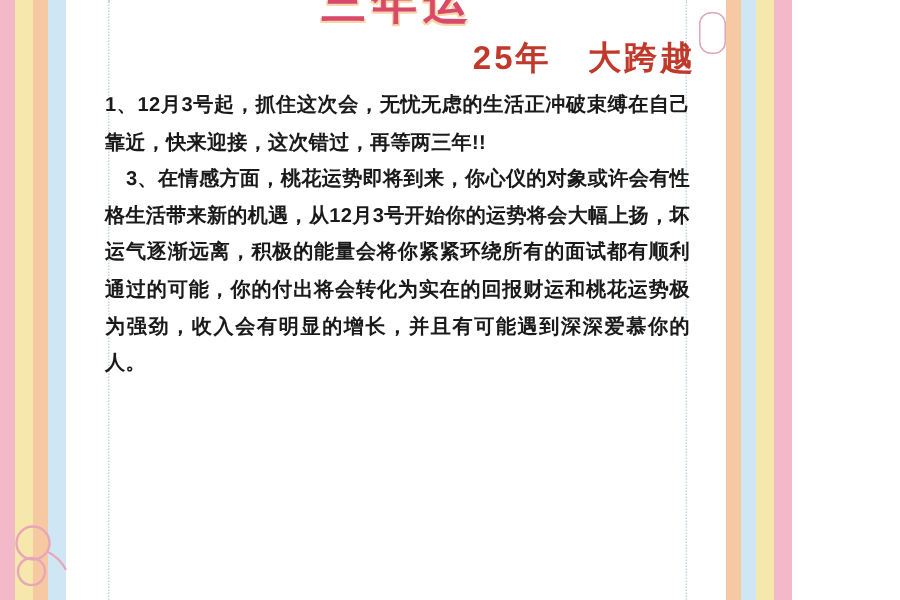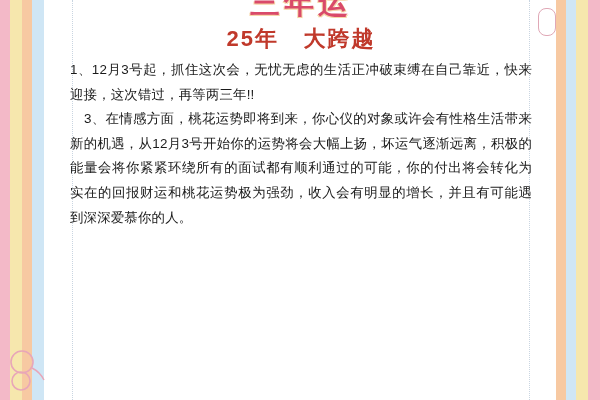--- a/index.html
+++ b/index.html
@@ -10,21 +10,21 @@
     width: 600px;
     height: 400px;
     overflow: hidden;
     font-family: "Liberation Sans", sans-serif;
     background: #ffffff;
   }
 
   
   #page {
     position: relative;
-    width: 600px;
+    width: 528px;
     height: 400px;
     overflow: hidden;
     background: #ffffff;
   }
 
   
   #grid-bg {
     position: absolute;
     inset: 0;
     background-color: #ffffff;
@@ -138,37 +138,38 @@
   #title .title-inner {
     position: absolute;
     left: 0; right: 0;
     top: -14px;
     text-shadow:
       1px 1px 0 #f6d7a8,
       -1px 1px 0 #f6d7a8;
   }
 
   #subtitle {
-    text-align: center;
+    text-align: right;
     font-weight: bold;
     font-size: 22px;
     line-height: 30px;
     color: #c0392b;
     margin: 2px 0 4px 0;
     letter-spacing: 2px;
     white-space: pre;
   }
 
   #body-text {
     font-size: 13.4px;
     line-height: 24.6px;
     color: #1a1a1a;
     text-align: justify;
     letter-spacing: 0.2px;
     padding: 0 4px;
+    font-weight: bold;
   }
   #body-text .para {
     margin: 0;
     text-indent: 0;
   }
   #body-text .para.indent {
     text-indent: 14px;
   }
 
   

